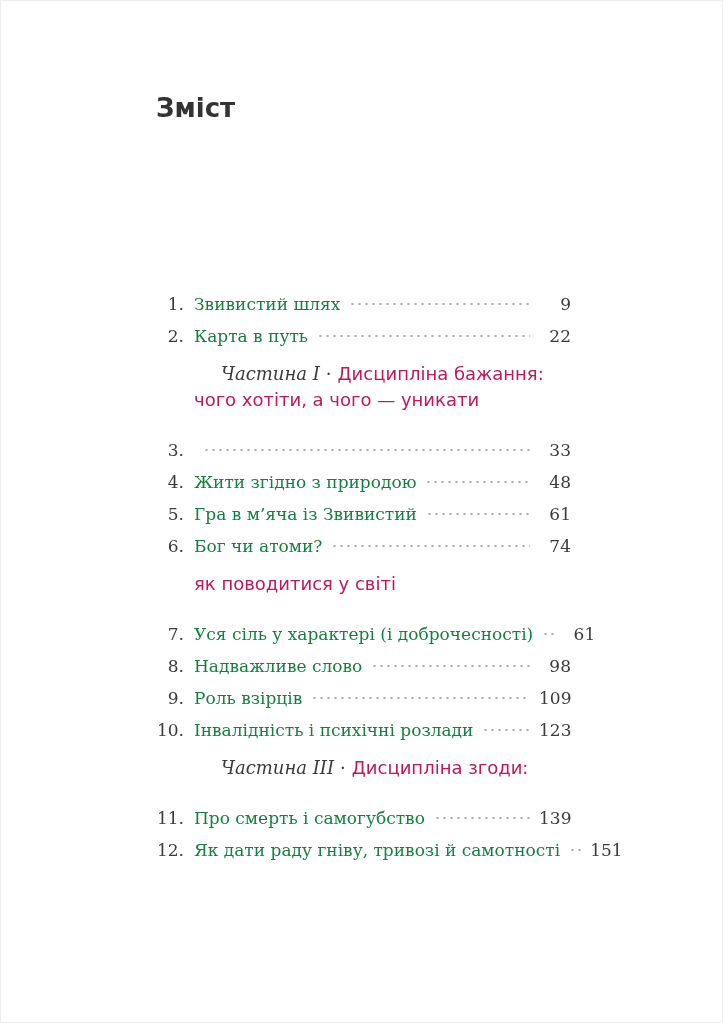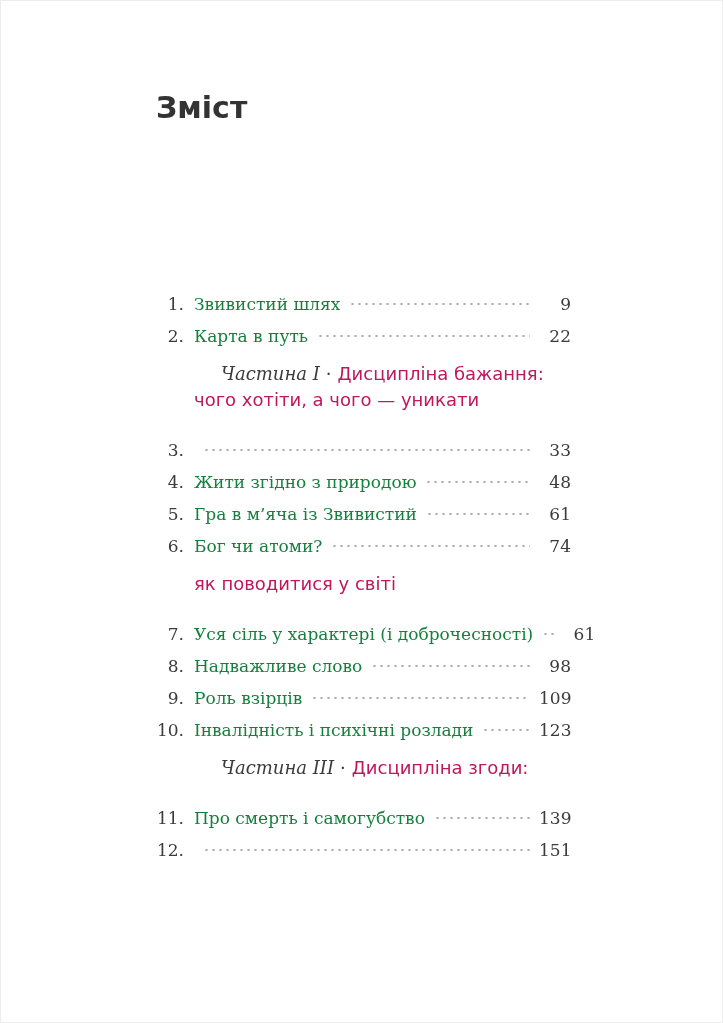--- a/index.html
+++ b/index.html
@@ -15,21 +15,21 @@
     background: #ffffff;
     outline: 1px solid #ededed;
     outline-offset: -1px;
     padding: 93px 152px 0 156px;
     font-family: "DejaVu Serif", serif;
     color: #3b3b3b;
     overflow: hidden;
   }
   .title {
     font-family: "DejaVu Sans", "Liberation Sans", sans-serif;
-    font-size: 30px;
+    font-size: 26px;
     font-weight: 700;
     color: #333333;
     margin: 0 0 172px 0;
     line-height: 30px;
   }
   .toc {
     width: 100%;
   }
   .row {
     display: flex;
@@ -169,17 +169,18 @@
     </div>
   </div>
       <div class="row">
     <span class="num">11.</span>
     <span class="label">Про смерть і самогубство</span>
     <span class="leader"></span>
     <span class="pageno">139</span>
   </div>
       <div class="row">
     <span class="num">12.</span>
+    <span class="label">Як дати раду гніву, тривозі й самотності</span>
     <span class="leader"></span>
     <span class="pageno">151</span>
   </div>
     </div>
 </div>
 
 </body></html>

